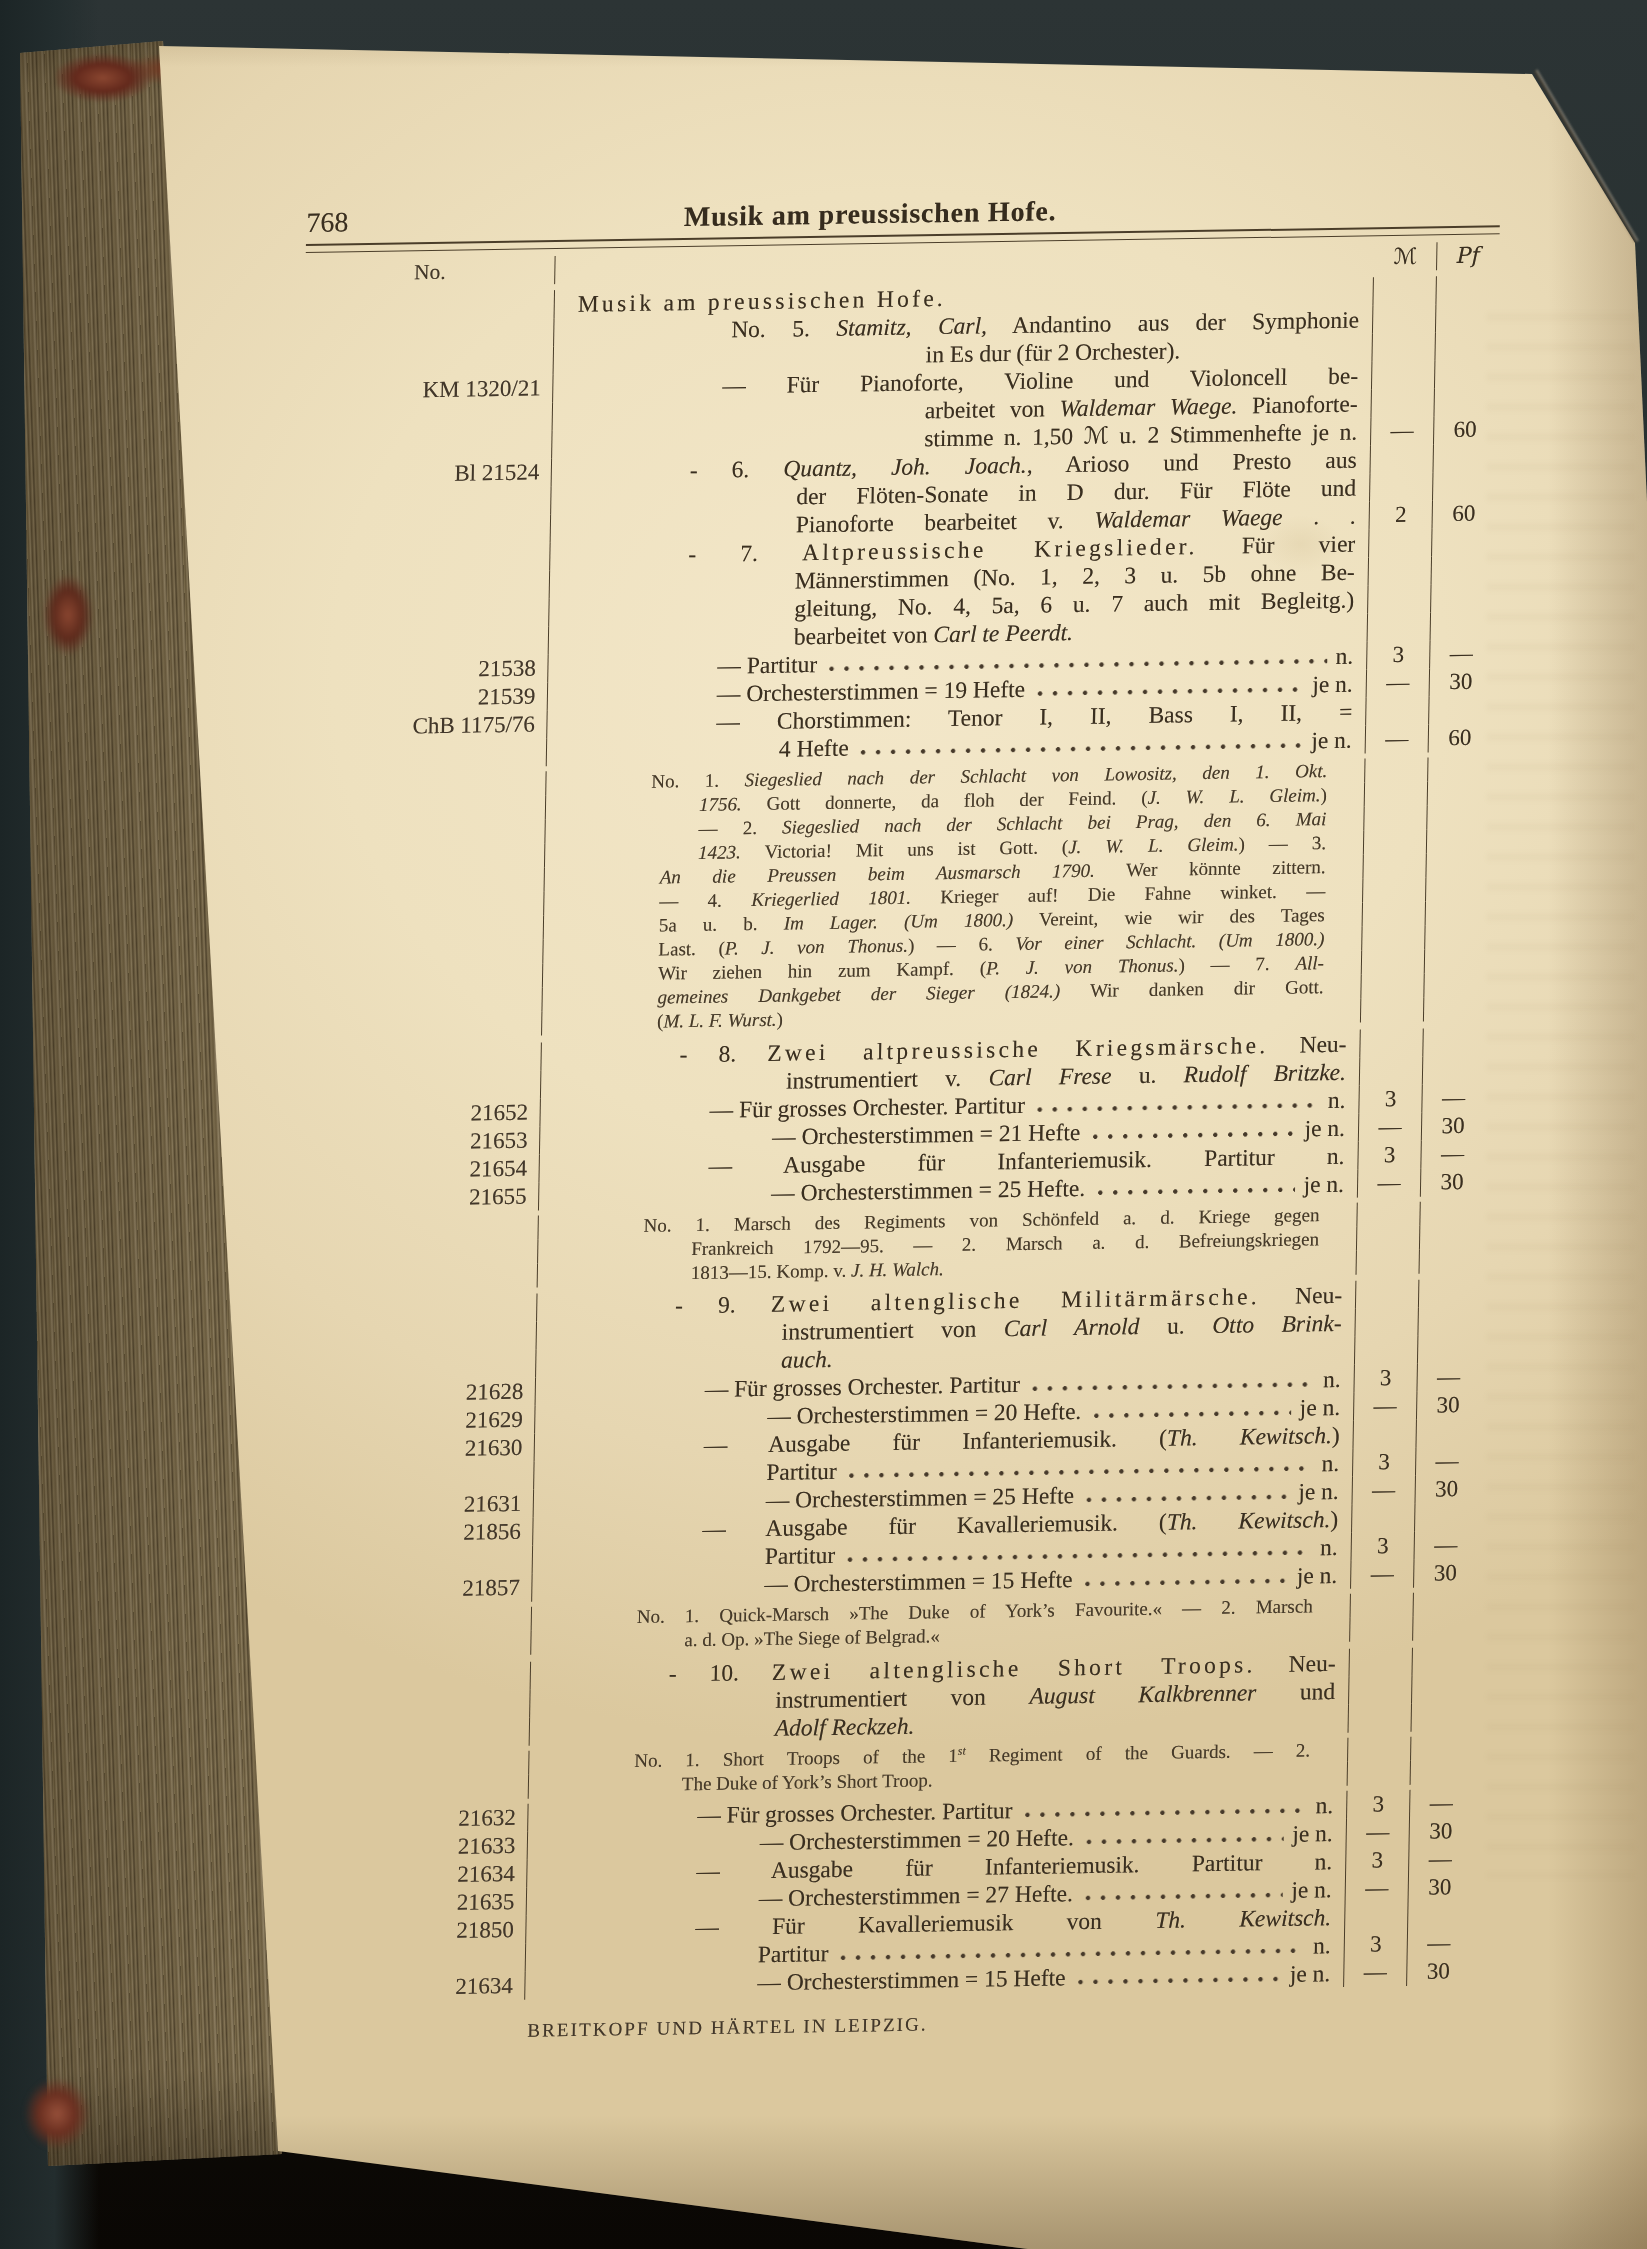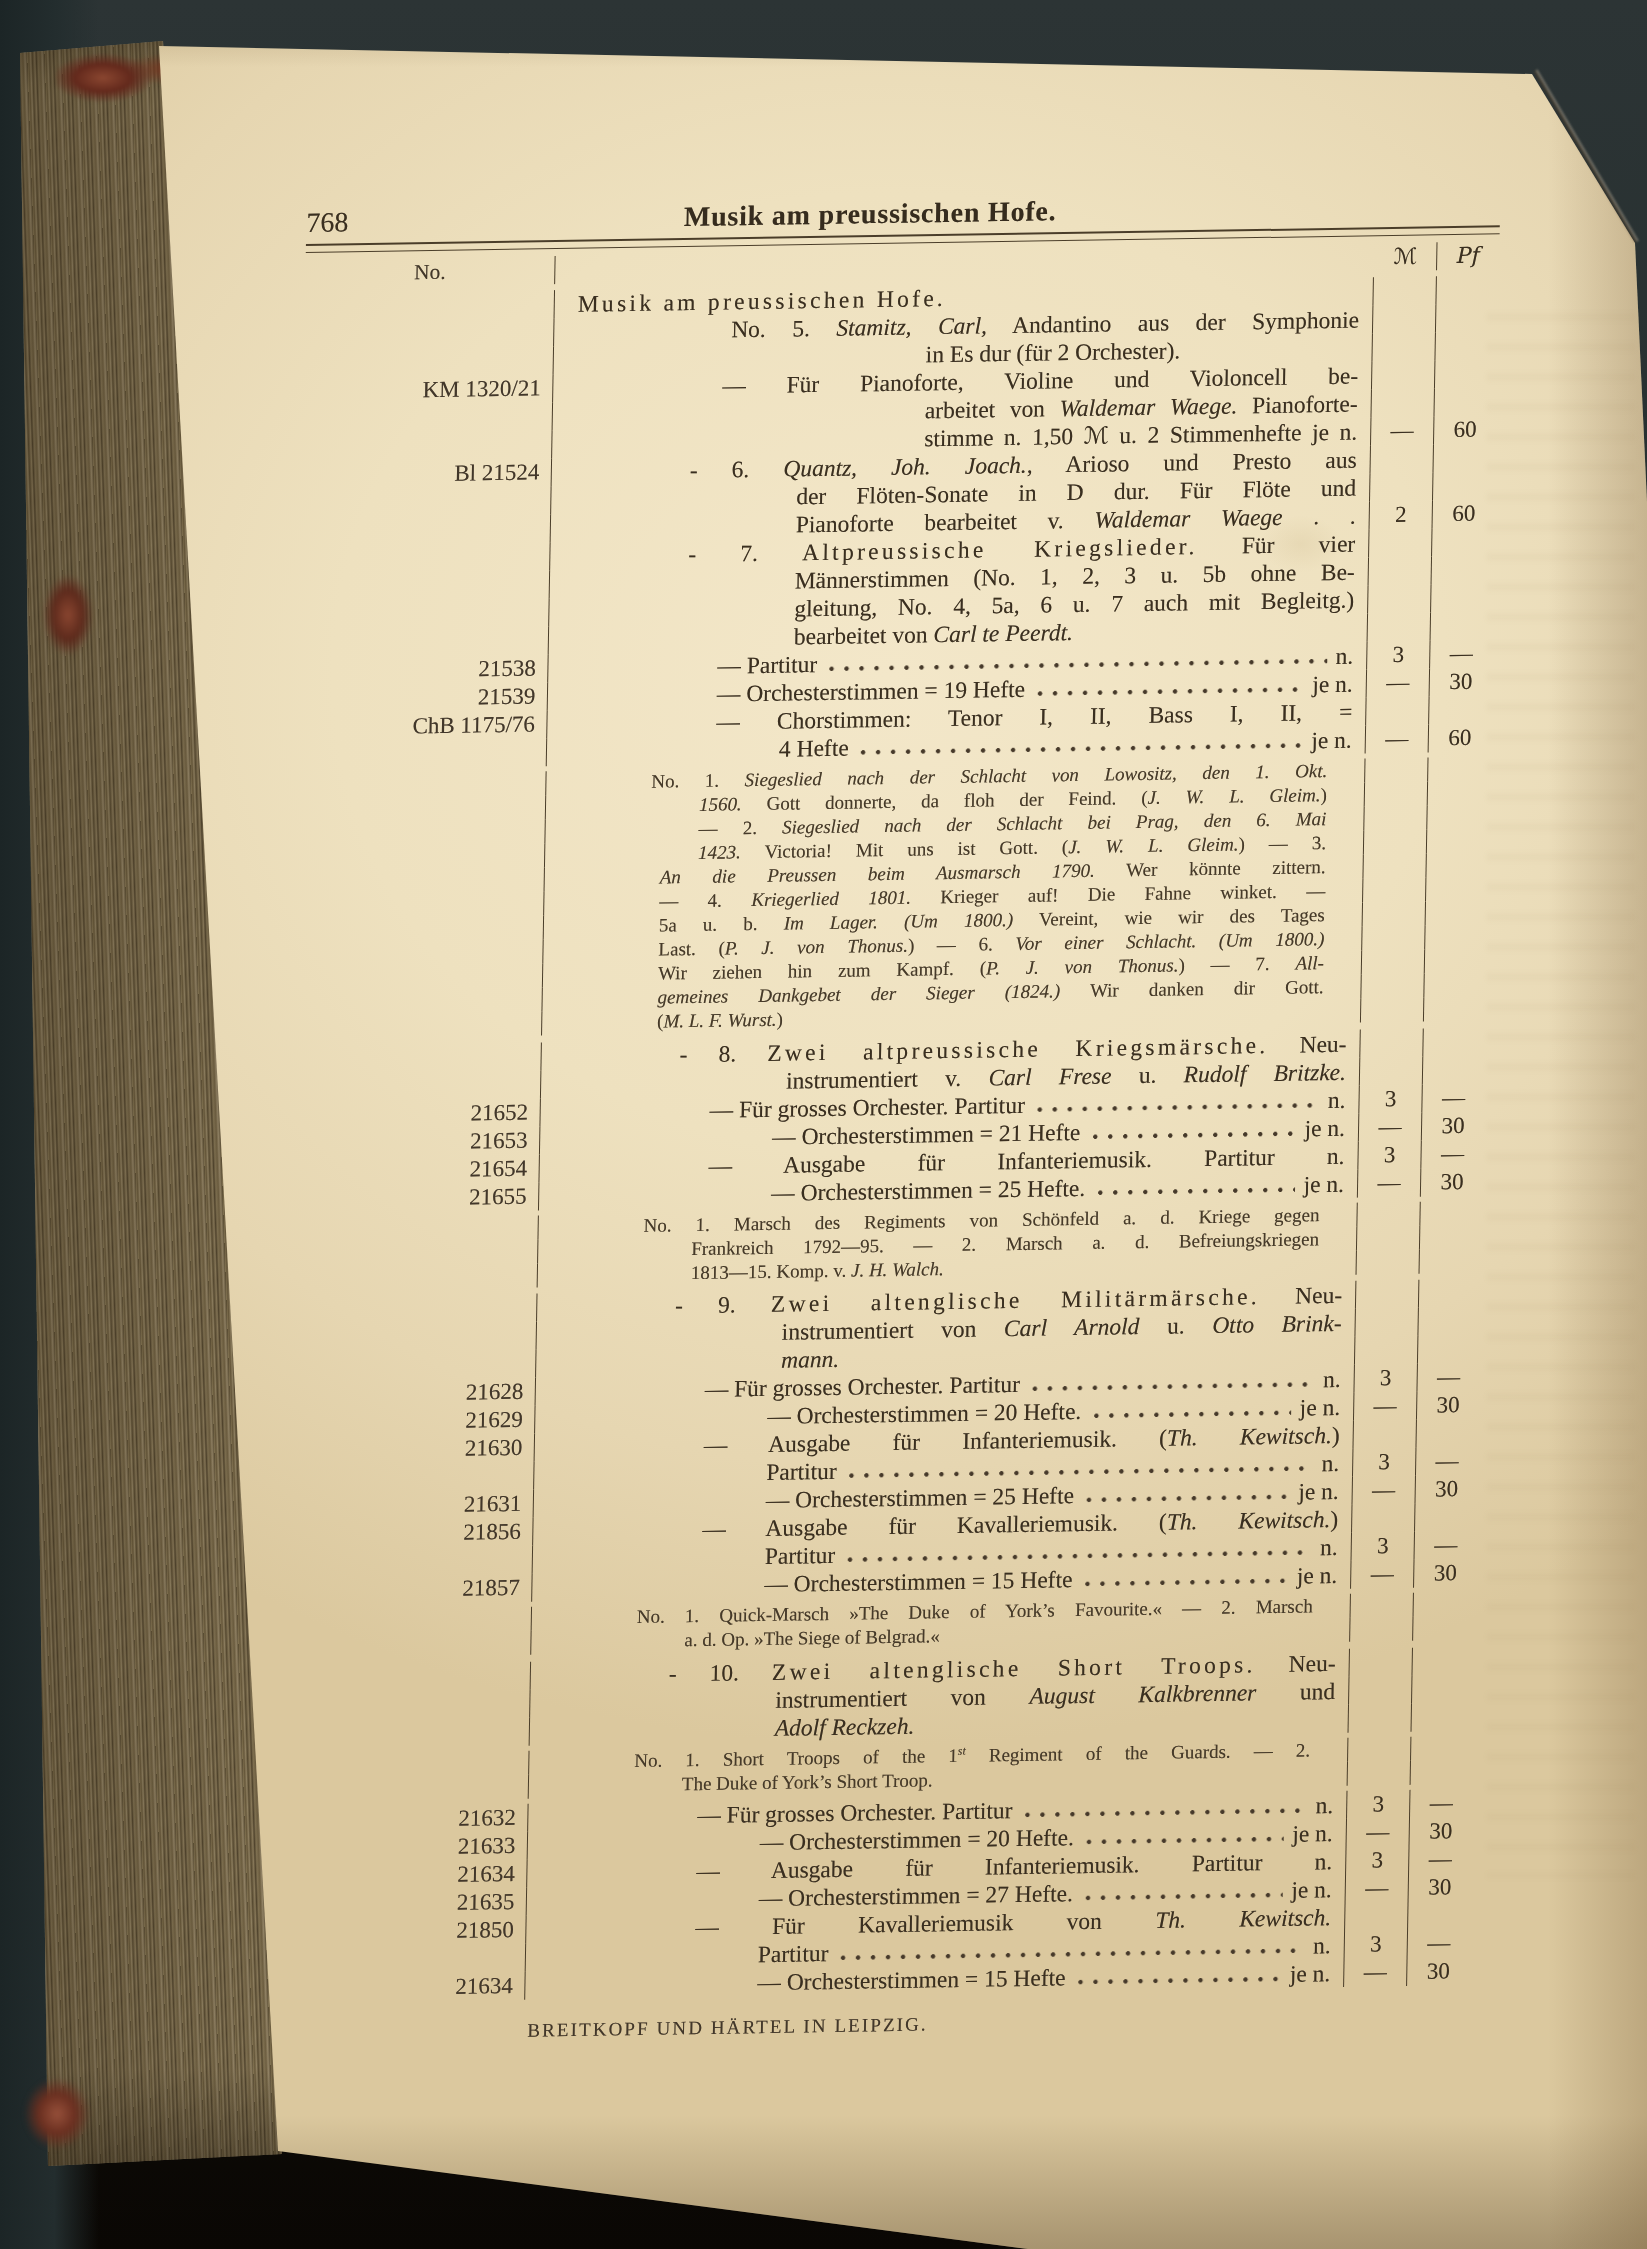--- a/index.html
+++ b/index.html
@@ -270,21 +270,21 @@
         <div class="c-no"></div>
         <div class="c-main">
           <div class="line fn1 j"><span>No. 1. </span><span class="it ">Siegeslied nach der Schlacht von Lowositz, den 1. Okt.</span></div>
         </div>
         <div class="c-m"></div>
         <div class="c-pf"></div>
       </div>
       <div class="row small">
         <div class="c-no"></div>
         <div class="c-main">
-          <div class="line fn2 j"><span class="it ">1560.</span><span>  Gott donnerte, da floh der Feind.  (</span><span class="it ">J. W. L. Gleim.</span><span>)</span></div>
+          <div class="line fn2 j"><span class="it ">1756.</span><span>  Gott donnerte, da floh der Feind.  (</span><span class="it ">J. W. L. Gleim.</span><span>)</span></div>
         </div>
         <div class="c-m"></div>
         <div class="c-pf"></div>
       </div>
       <div class="row small">
         <div class="c-no"></div>
         <div class="c-main">
           <div class="line fn2 j"><span>— 2. </span><span class="it ">Siegeslied nach der Schlacht bei Prag, den 6. Mai</span></div>
         </div>
         <div class="c-m"></div>
@@ -450,21 +450,21 @@
         <div class="c-no"></div>
         <div class="c-main">
           <div class="line i2t j"><span>instrumentiert von </span><span class="it ">Carl Arnold</span><span> u. </span><span class="it ">Otto Brink-</span></div>
         </div>
         <div class="c-m"></div>
         <div class="c-pf"></div>
       </div>
       <div class="row">
         <div class="c-no"></div>
         <div class="c-main">
-          <div class="line i2t"><span class="it ">mann.</span></div>
+          <div class="line i2t"><span class="it ">auch.</span></div>
         </div>
         <div class="c-m"></div>
         <div class="c-pf"></div>
       </div>
       <div class="row">
         <div class="c-no">21628</div>
         <div class="c-main">
           <div class="line i2 lead-line">
             <span>— Für grosses Orchester.  Partitur</span>
             <span class="leader"></span>

